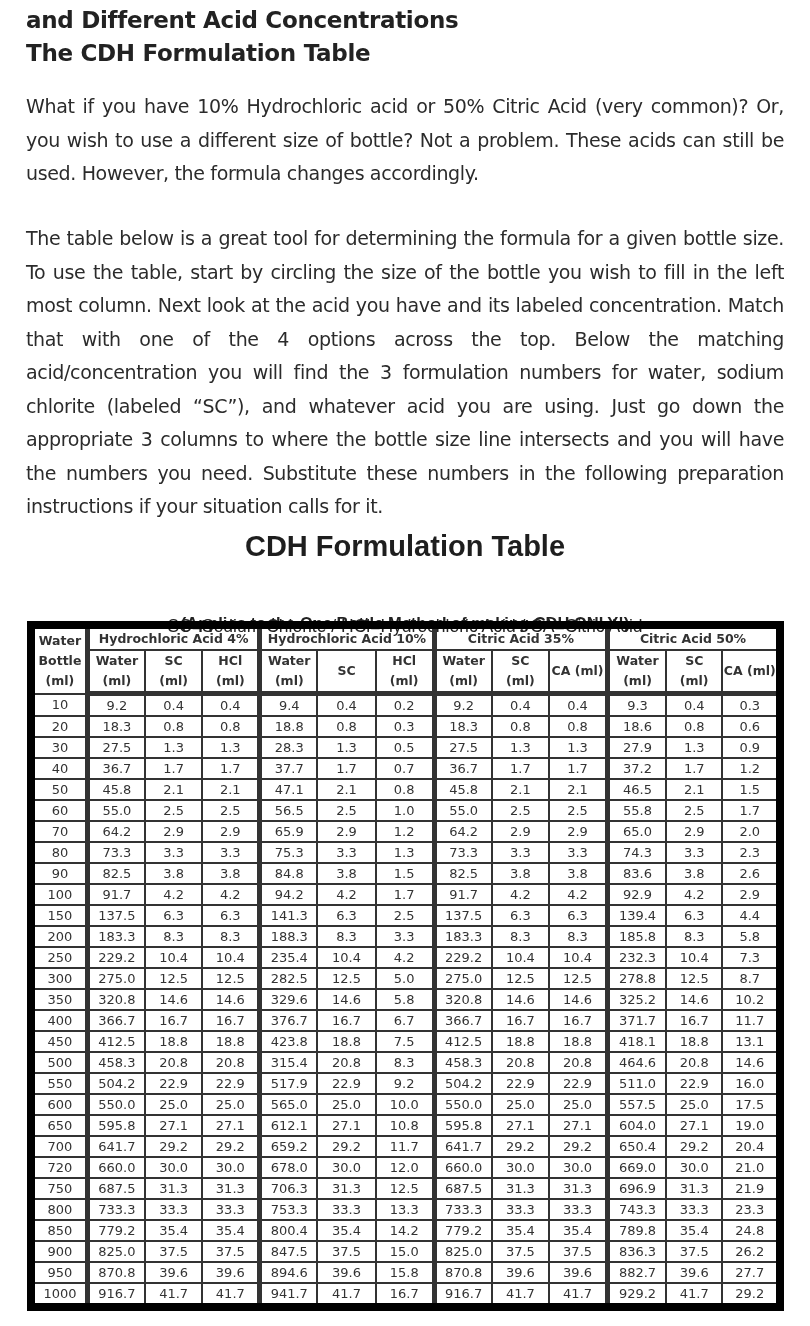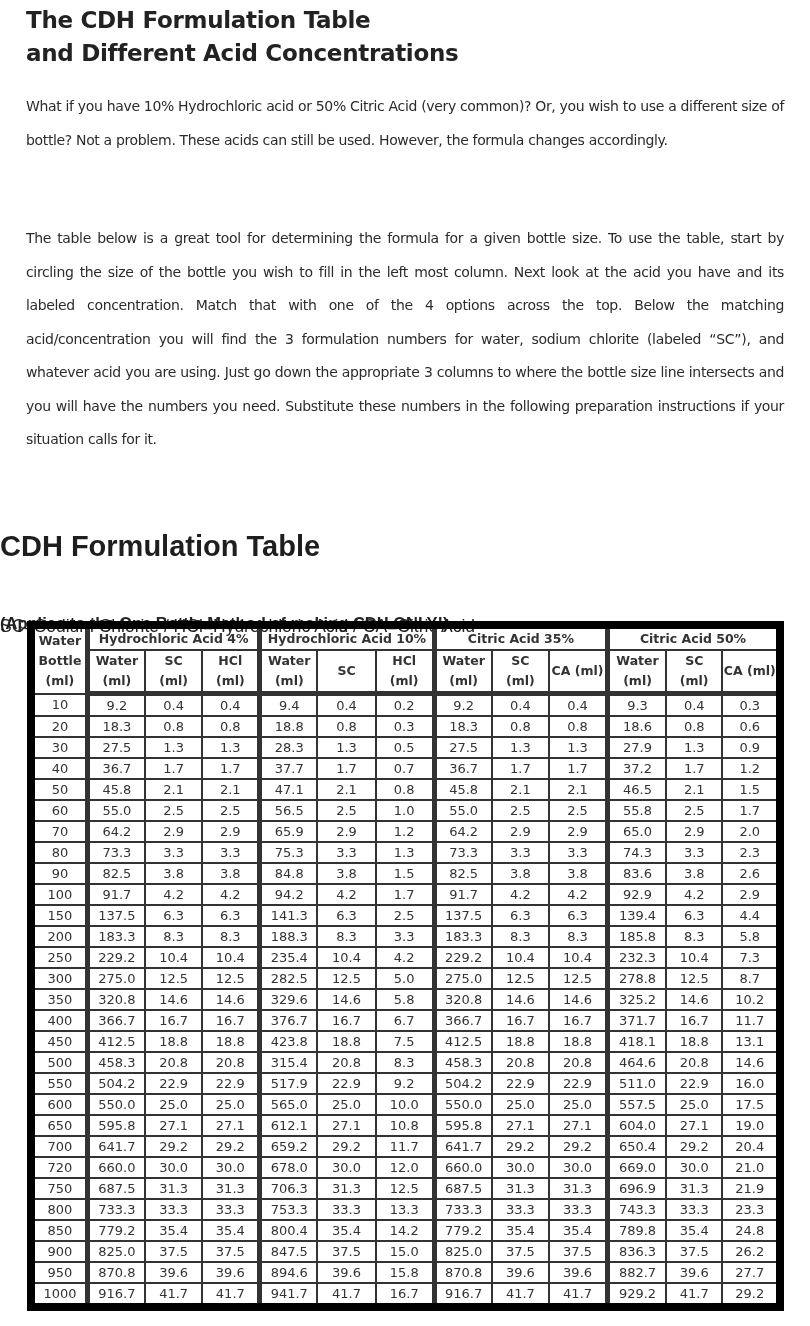--- a/index.html
+++ b/index.html
@@ -1,37 +1,37 @@
 <!DOCTYPE html>
 <html><head>
 <meta charset="utf-8">
 <style>
   html, body { margin:0; padding:0; background:#ffffff; }
   body { width:810px; height:1326px; position:relative; overflow:hidden; color:#2a2a2a; }
   .heading { position:absolute; left:26px; top:4px; font-family:"DejaVu Sans", sans-serif; font-weight:bold; font-size:23px; line-height:33px; color:#222; letter-spacing:-0.3px; }
-  .para { position:absolute; left:26px; width:758px; font-family:"DejaVu Sans", sans-serif; font-size:14px; line-height:33.5px; color:#2b2b2b; text-align:justify; letter-spacing:-0.35px; }
+  .para { position:absolute; left:26px; width:758px; font-family:"DejaVu Sans", sans-serif; font-size:19px; line-height:33.5px; color:#2b2b2b; text-align:justify; letter-spacing:-0.35px; }
   #p1 { top:90px; }
   #p2 { top:210px;margin-top:12px; }
-  .ttitle { position:absolute; left:0; width:810px; font-family:"Liberation Sans", sans-serif; }
+  .ttitle { position:absolute; left:0; width:810px; text-align:center; font-family:"Liberation Sans", sans-serif; }
   #t-title { top:530px; font-size:29px; font-weight:bold; color:#1e1e1e; }
   #t-sub { top:566px; font-size:16.5px; font-weight:bold; color:#222;margin-top:48px; }
   #t-legend { top:616px; font-size:17.5px; color:#222; }
   table.cdh { position:absolute; left:27px; top:621px; width:757px; border-collapse:collapse; border:8px solid #000000; font-family:"DejaVu Sans", sans-serif; font-size:13px; color:#333; table-layout:fixed; }
   table.cdh td, table.cdh th { border:2px solid #333; text-align:center; padding:0; height:19px; line-height:19px; font-weight:normal; }
   table.cdh th { font-weight:bold; font-size:12.5px; color:#333; line-height:20px; }
   table.cdh .gsep { border-left:5px solid #333; }
   table.cdh thead tr:last-child th { border-bottom:5px solid #333; }
   table.cdh tbody td { height:18.5px; }
 </style>
 </head>
 <body>
 
 <div class="heading">
+  <div>and Different Acid Concentrations</div>
   <div>The CDH Formulation Table</div>
-  <div>and Different Acid Concentrations</div>
 </div>
 
 <div class="para" id="p1">What if you have 10% Hydrochloric acid or 50% Citric Acid (very common)? Or, you wish to use a different size of bottle?  Not a problem. These acids can still be used.  However, the formula changes accordingly.</div>
 <div class="para" id="p2">The table below is a great tool for determining the formula for a given bottle size.  To use the table, start by circling the size of the bottle you wish to fill in the left most column.  Next look at the acid you have and its labeled concentration.  Match that with one of the 4 options across the top.  Below the matching acid/concentration you will find the 3 formulation numbers for water, sodium chlorite (labeled “SC”), and whatever acid you are using.  Just go down the appropriate 3 columns to where the bottle size line intersects and you will have the numbers you need.  Substitute these numbers in the following preparation instructions if your situation calls for it.</div>
 
 <div class="ttitle" id="t-title">CDH Formulation Table</div>
 <div class="ttitle" id="t-sub">(Applies to the One Bottle Method of making CDH ONLY!)</div>
 <div class="ttitle" id="t-legend">SC=Sodium Chlorite  /  HCl=Hydrochloric Acid  /  CA=Citric Acid</div>
 
 <table class="cdh">

